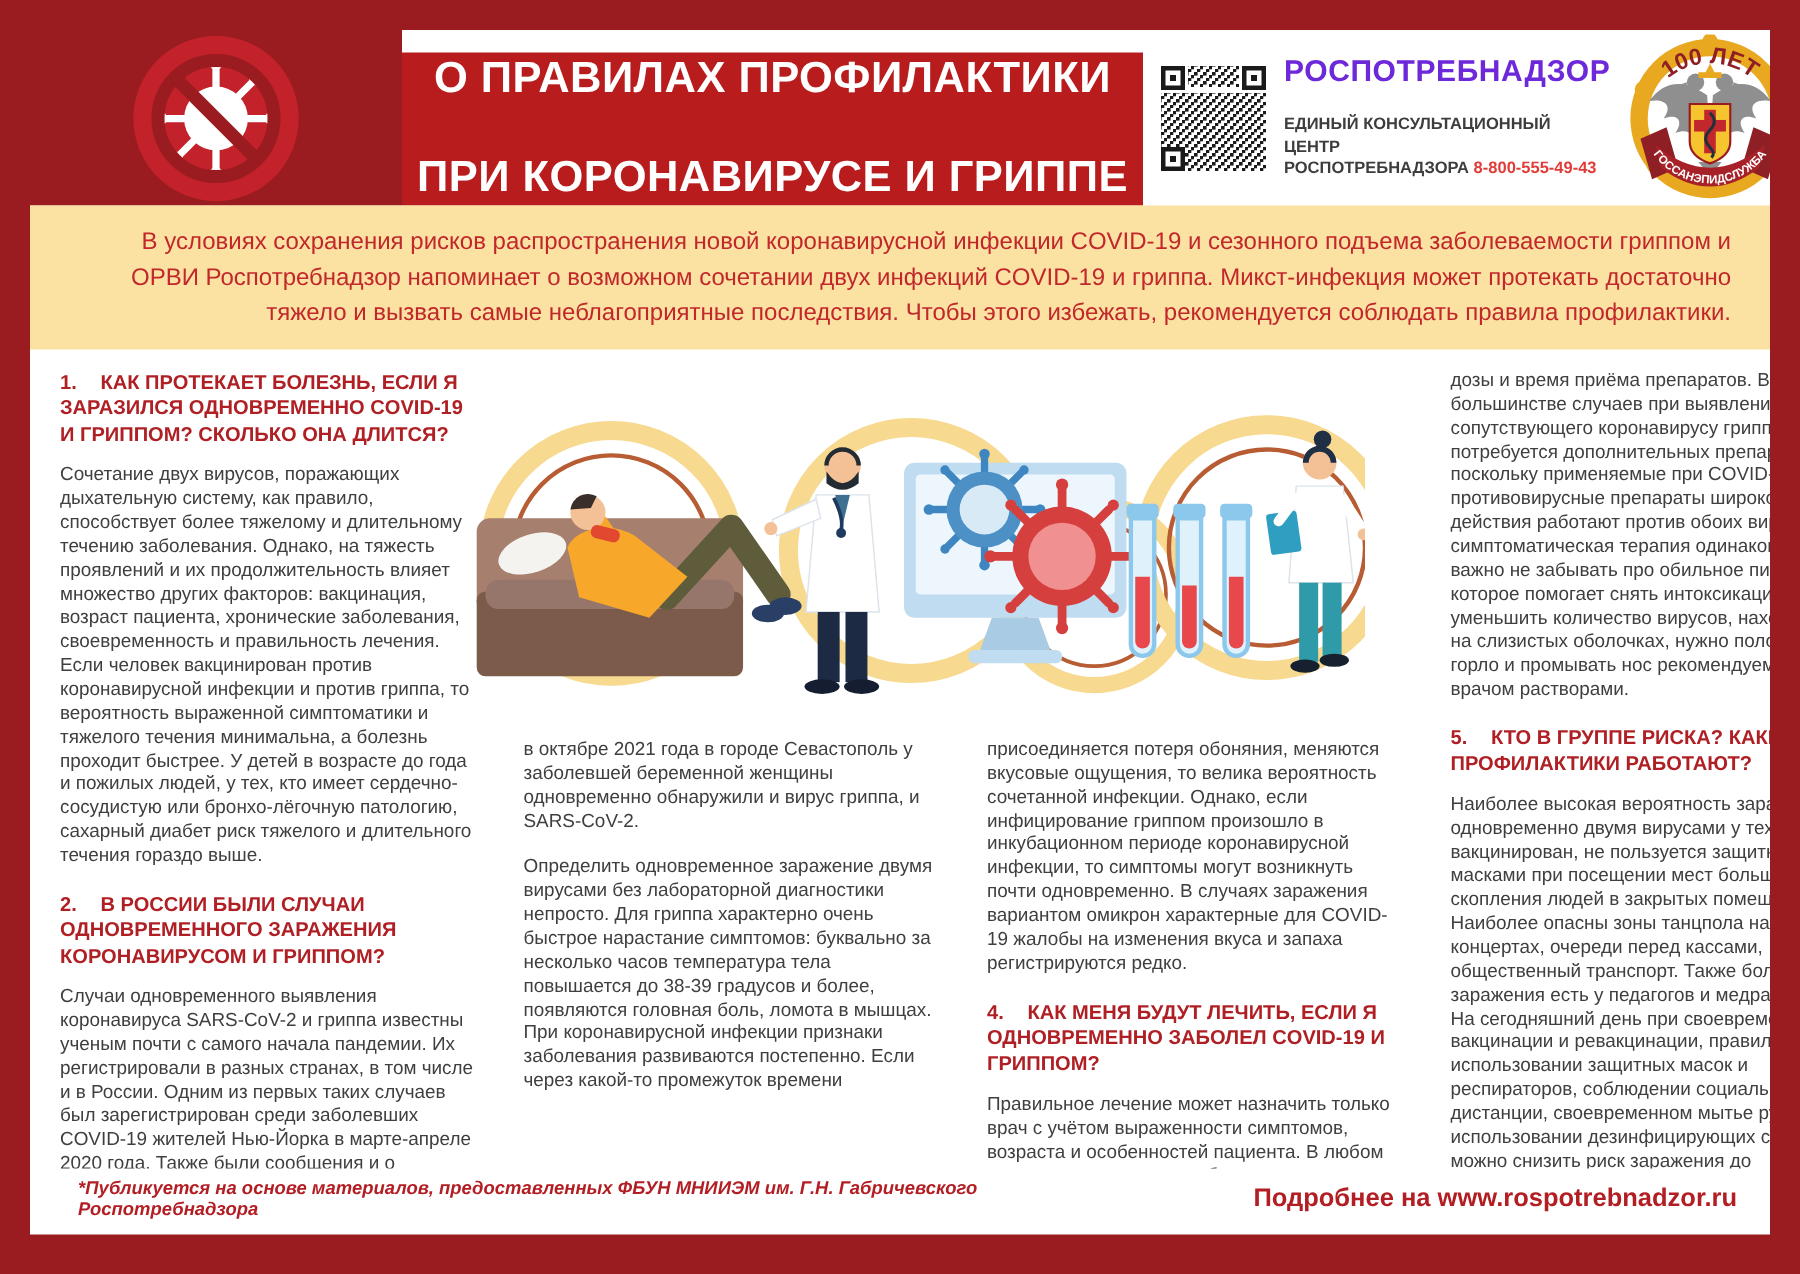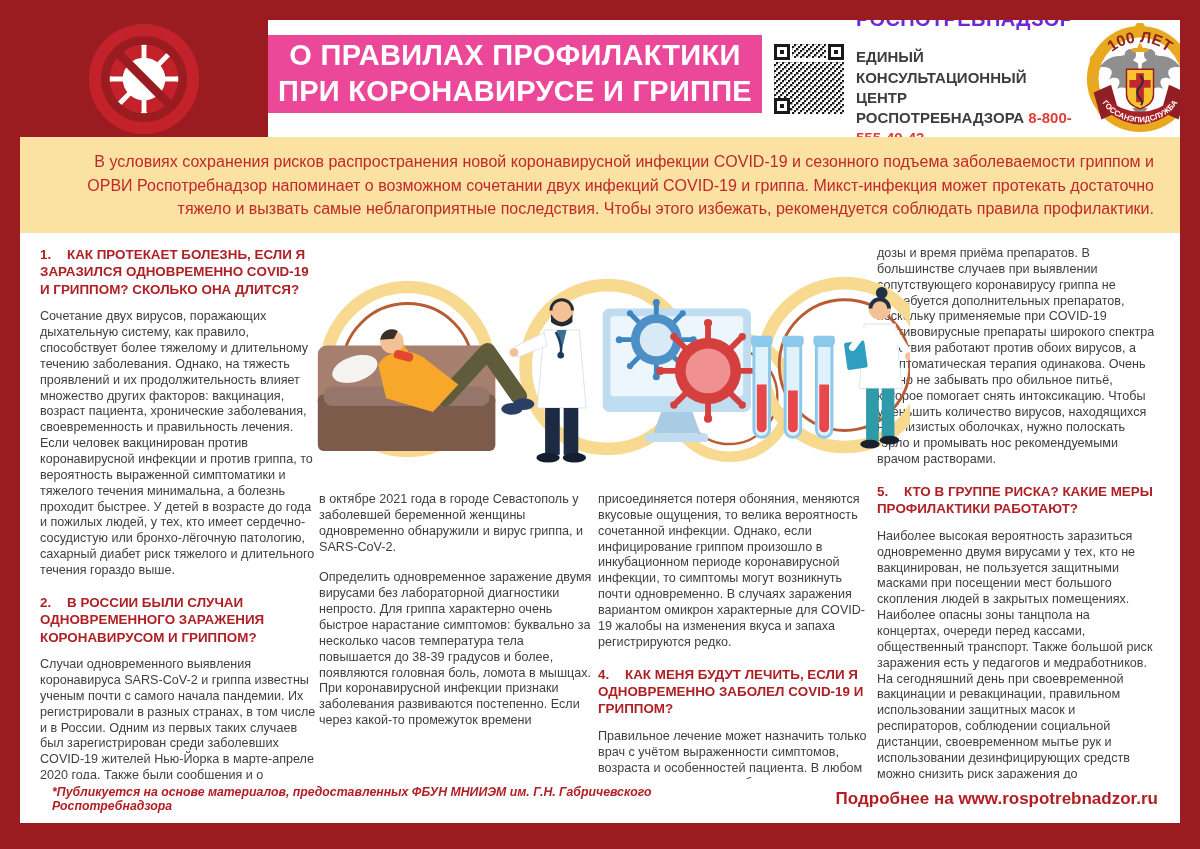--- a/index.html
+++ b/index.html
@@ -5,36 +5,36 @@
   * { margin:0; padding:0; box-sizing:border-box; }
   html,body { width:1200px; }
   body { font-family:"Liberation Sans","DejaVu Sans",sans-serif; }
   .page { width:1200px; height:849px; background:#9B1C20; padding:20px 20px 26px 20px; }
   .inner { width:100%; height:100%; background:#fff; display:flex; flex-direction:column; overflow:hidden; }
 
   
   .hdr { display:flex; height:117px; flex:0 0 auto; }
   .hdr-icon-cell { width:248px; background:#9B1C20; display:flex; align-items:center; justify-content:center; }
   .hdr-title-cell { flex:1 1 auto; background:#fff; padding-top:15px; }
-  .hdr-title-box { background:#ec4899; height:78px; display:flex; flex-direction:column; align-items:center; justify-content:center; }
+  .hdr-title-box { background:#b91c1c; height:102px; display:flex; flex-direction:column; align-items:center; justify-content:space-between; }
   .title-line { color:#fff; font-weight:bold; font-size:29px; line-height:1.24; letter-spacing:.3px; white-space:nowrap; }
   .hdr-info-cell { width:418px; background:#fff; display:flex; align-items:center; gap:10px; padding:0 4px 0 10px; }
   .qr { flex:0 0 auto; }
   .agency { display:flex; flex-direction:column; }
   .agency-name { font-size:20px; font-weight:bold; color:#6d28d9; letter-spacing:.4px; }
-  .agency-sub { font-size:15px; font-weight:bold; color:#3D3D3D; margin-top:16px; line-height:1.35; }
+  .agency-sub { font-size:11px; font-weight:bold; color:#3D3D3D; margin-top:16px; line-height:1.35; }
   .agency-phone { color:#E03C38; }
   .emblem { flex:0 0 auto; margin-left:auto; }
 
   
   .banner { background:#FBE2A2; padding:13px 26px 12px 26px; flex:0 0 auto; }
   .banner p { color:#C1272B; font-size:16px; line-height:1.48;text-align:right; }
 
   
-  .content { position:relative; flex:1 1 auto; display:flex; gap:0; padding:13px 20px 0 20px; overflow:hidden; }
+  .content { position:relative; flex:1 1 auto; display:flex; gap:30px; padding:13px 20px 0 20px; overflow:hidden; }
   .col { width:279px; flex:0 0 auto; }
   .col.pushed { padding-top:246px; }
   .sec-h { color:#AF1F24; font-size:13.4px; font-weight:bold; line-height:1.3; margin-bottom:11px; }
   .h-num { display:inline-block; min-width:27px; }
   .body-p { color:#3F3F3F; font-size:12.6px; line-height:1.26; margin-bottom:15px; }
   .illustration { position:absolute; left:290px; top:14px; width:600px; height:240px; }
 
   
   .footer { flex:0 0 auto; display:flex; justify-content:center; align-items:center; gap:70px; padding:6px 22px 10px 32px; }
   .footnote { color:#B21E23; font-size:12.3px; font-style:italic; font-weight:bold; }

